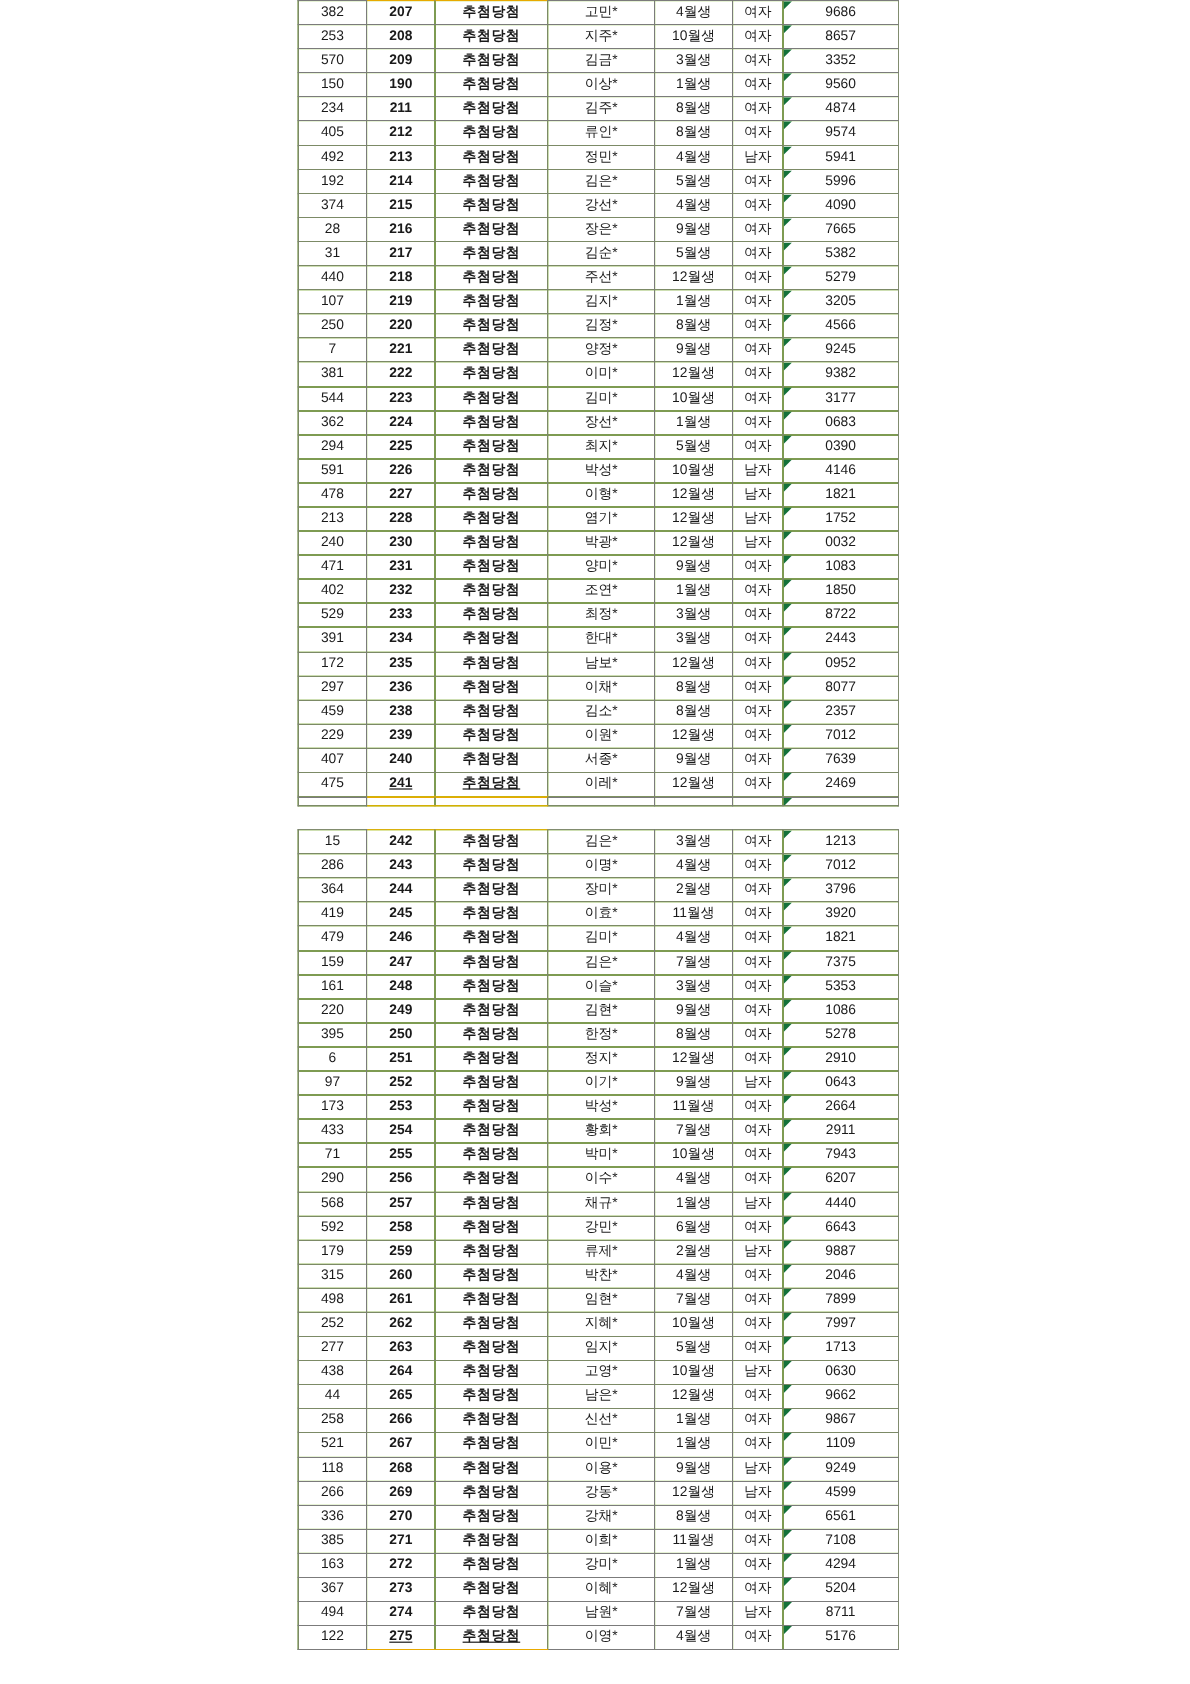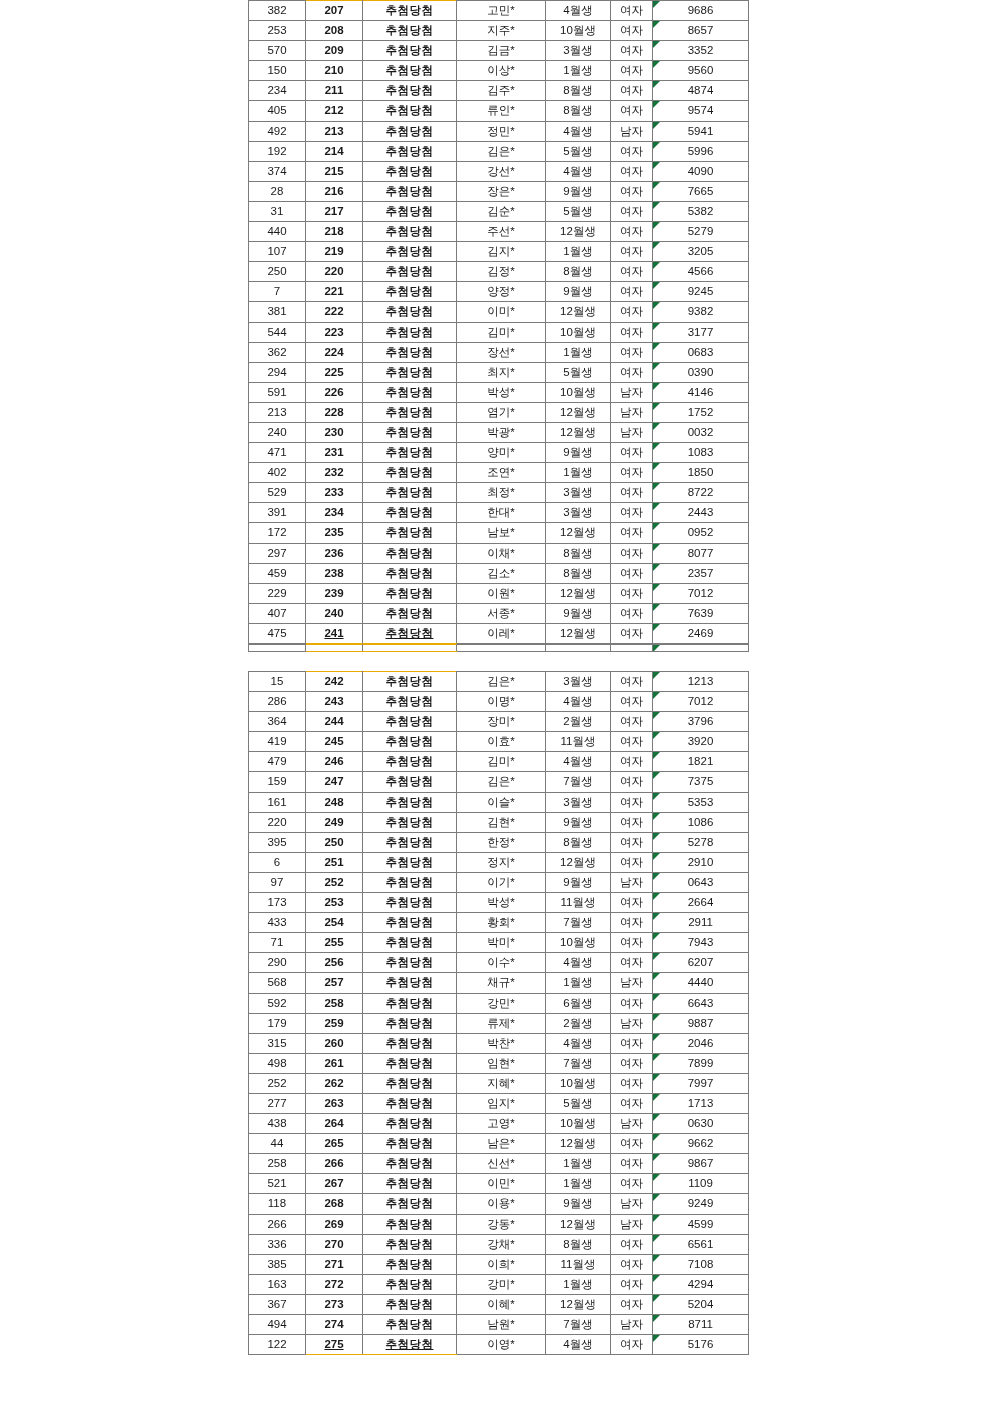--- a/index.html
+++ b/index.html
@@ -128,21 +128,21 @@
             <td class="c-seq">570</td>
             <td class="c-no amber">209</td>
             <td class="c-prize amber">추첨당첨</td>
             <td class="c-name">김금*</td>
             <td class="c-birth">3월생</td>
             <td class="c-sex">여자</td>
             <td class="c-code">3352</td>
           </tr>
           <tr>
             <td class="c-seq">150</td>
-            <td class="c-no amber">210</td>
+            <td class="c-no amber">190</td>
             <td class="c-prize amber">추첨당첨</td>
             <td class="c-name">이상*</td>
             <td class="c-birth">1월생</td>
             <td class="c-sex">여자</td>
             <td class="c-code">9560</td>
           </tr>
           <tr>
             <td class="c-seq">234</td>
             <td class="c-no amber">211</td>
             <td class="c-prize amber">추첨당첨</td>
@@ -278,20 +278,29 @@
             <td class="c-code">0390</td>
           </tr>
           <tr>
             <td class="c-seq">591</td>
             <td class="c-no amber">226</td>
             <td class="c-prize amber">추첨당첨</td>
             <td class="c-name">박성*</td>
             <td class="c-birth">10월생</td>
             <td class="c-sex">남자</td>
             <td class="c-code">4146</td>
+          </tr>
+          <tr>
+            <td class="c-seq">478</td>
+            <td class="c-no amber">227</td>
+            <td class="c-prize amber">추첨당첨</td>
+            <td class="c-name">이형*</td>
+            <td class="c-birth">12월생</td>
+            <td class="c-sex">남자</td>
+            <td class="c-code">1821</td>
           </tr>
           <tr>
             <td class="c-seq">213</td>
             <td class="c-no amber">228</td>
             <td class="c-prize amber">추첨당첨</td>
             <td class="c-name">염기*</td>
             <td class="c-birth">12월생</td>
             <td class="c-sex">남자</td>
             <td class="c-code">1752</td>
           </tr>

